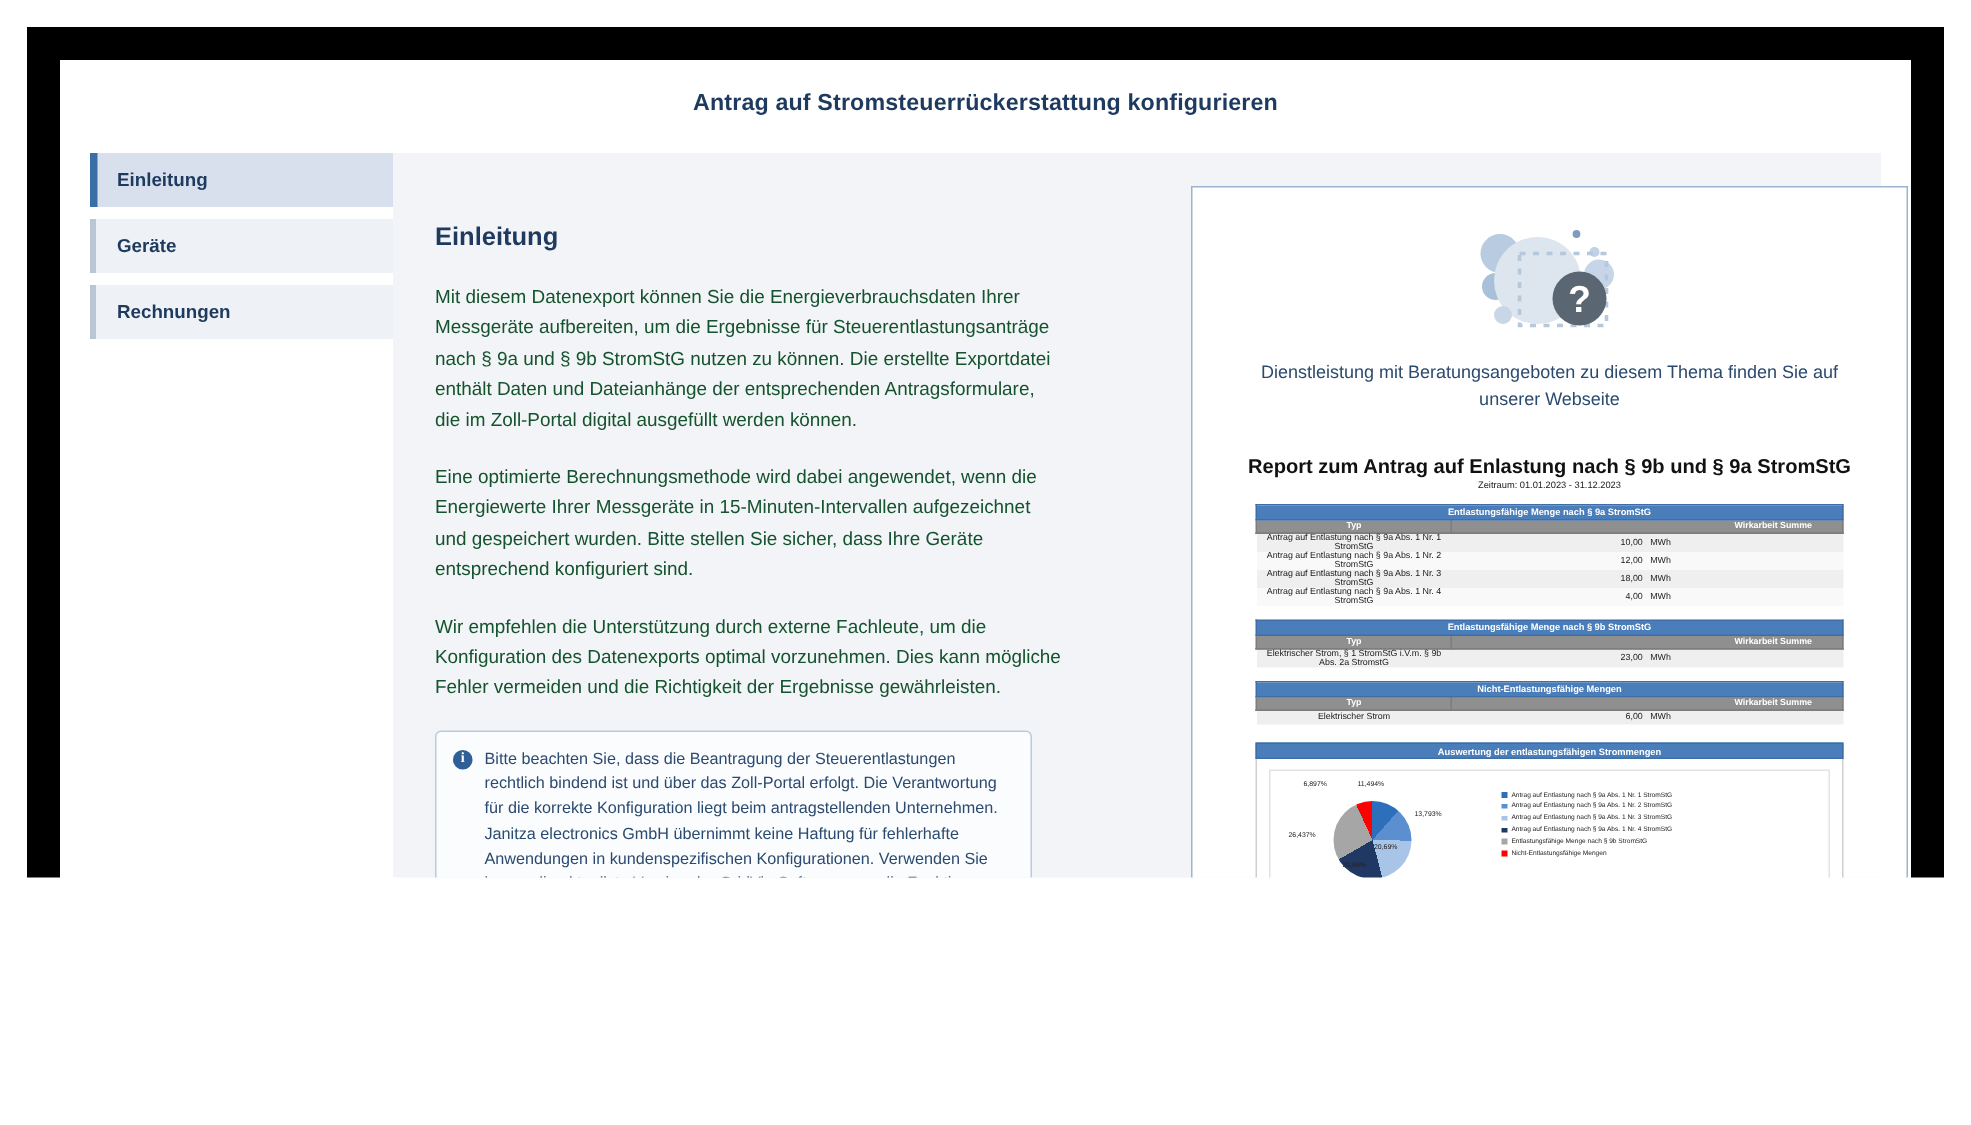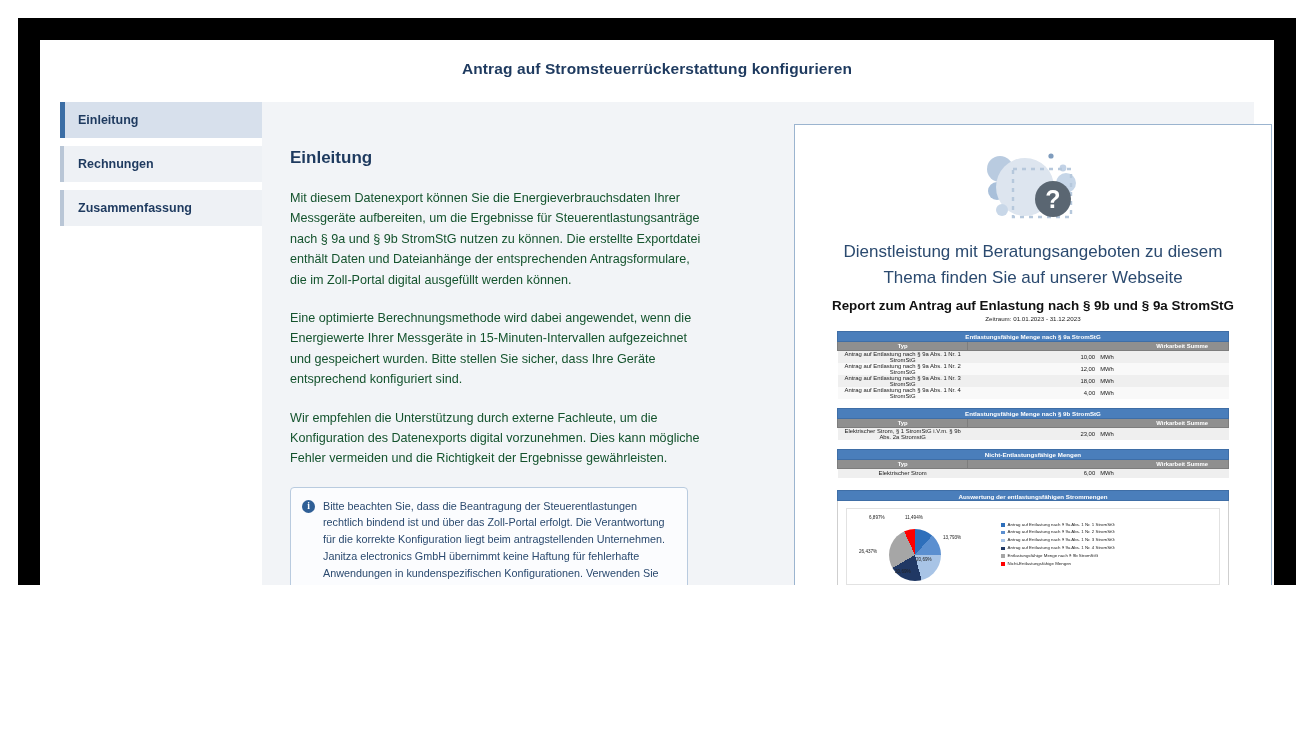--- a/index.html
+++ b/index.html
@@ -108,32 +108,32 @@
 
   
   .preview {
     position:absolute; left: 532px; top: 22px;
     width: 478px; height: 516px;
     background:#ffffff;
     border:1px solid #9bb4cf;
   }
   .illus { margin: 14px auto 0; width: 160px; height: 96px; display:block; }
   .illus-caption {
-    text-align:center; font-size:17px; color:#2b4a6f;
+    text-align:center; font-size:12px; color:#2b4a6f;
     line-height:1.5; margin: 4px 34px 4px; 
   }
   .weblink {
     display:block; text-align:center; margin-top:14px;
     font-size:12.4px; font-weight:bold; color:#2b5aa0;
     text-decoration: underline; cursor:pointer;
   }
   .weblink .ext { text-decoration:none; display:inline-block; margin-left:3px; }
 
   .rep-title {
-    text-align:center; margin-top:8px;
+    text-align:center; margin-top:28px;
     font-size:13.4px; font-weight:bold; color:#111;
   }
   .rep-sub {
     text-align:center; font-size:6.2px; color:#222; margin-top:2px;
   }
 
   .rtable {
     width: 392px; margin: 9px auto 0;
     border-collapse: collapse;
     table-layout: fixed;
@@ -216,35 +216,35 @@
 
   <div class="window">
 
     <div class="win-title">Antrag auf Stromsteuerrückerstattung konfigurieren</div>
 
     <div class="sidebar" id="sidebar">
         <div class="side-item active">
           <span>Einleitung</span>
         </div>
         <div class="side-item">
+          <span>Geräte</span>
+        </div>
+        <div class="side-item">
           <span>Rechnungen</span>
-        </div>
-        <div class="side-item">
-          <span>Zusammenfassung</span>
         </div>
       </div>
 
     <div class="panel">
 
       <div class="content-left">
         <h1 class="sec-title">Einleitung</h1>
         <div id="paras">
             <p class="para">Mit diesem Datenexport können Sie die Energieverbrauchsdaten Ihrer Messgeräte aufbereiten, um die Ergebnisse für Steuerentlastungsanträge nach § 9a und § 9b StromStG nutzen zu können. Die erstellte Exportdatei enthält Daten und Dateianhänge der entsprechenden Antragsformulare, die im Zoll-Portal digital ausgefüllt werden können.</p>
             <p class="para">Eine optimierte Berechnungsmethode wird dabei angewendet, wenn die Energiewerte Ihrer Messgeräte in 15-Minuten-Intervallen aufgezeichnet und gespeichert wurden. Bitte stellen Sie sicher, dass Ihre Geräte entsprechend konfiguriert sind.</p>
-            <p class="para">Wir empfehlen die Unterstützung durch externe Fachleute, um die Konfiguration des Datenexports digital vorzunehmen. Dies kann mögliche Fehler vermeiden und die Richtigkeit der Ergebnisse gewährleisten.</p>
+            <p class="para">Wir empfehlen die Unterstützung durch externe Fachleute, um die Konfiguration des Datenexports optimal vorzunehmen. Dies kann mögliche Fehler vermeiden und die Richtigkeit der Ergebnisse gewährleisten.</p>
           </div>
 
         <div class="notice">
           <div class="notice-icon">i</div>
           <div class="notice-text">Bitte beachten Sie, dass die Beantragung der Steuerentlastungen rechtlich bindend ist und über das Zoll-Portal erfolgt. Die Verantwortung für die korrekte Konfiguration liegt beim antragstellenden Unternehmen. Janitza electronics GmbH übernimmt keine Haftung für fehlerhafte Anwendungen in kundenspezifischen Konfigurationen. Verwenden Sie immer die aktuellste Version der GridVis-Software, um alle Funktionen und Updates zu nutzen.</div>
         </div>
 
       </div>
 
       <div class="preview">

